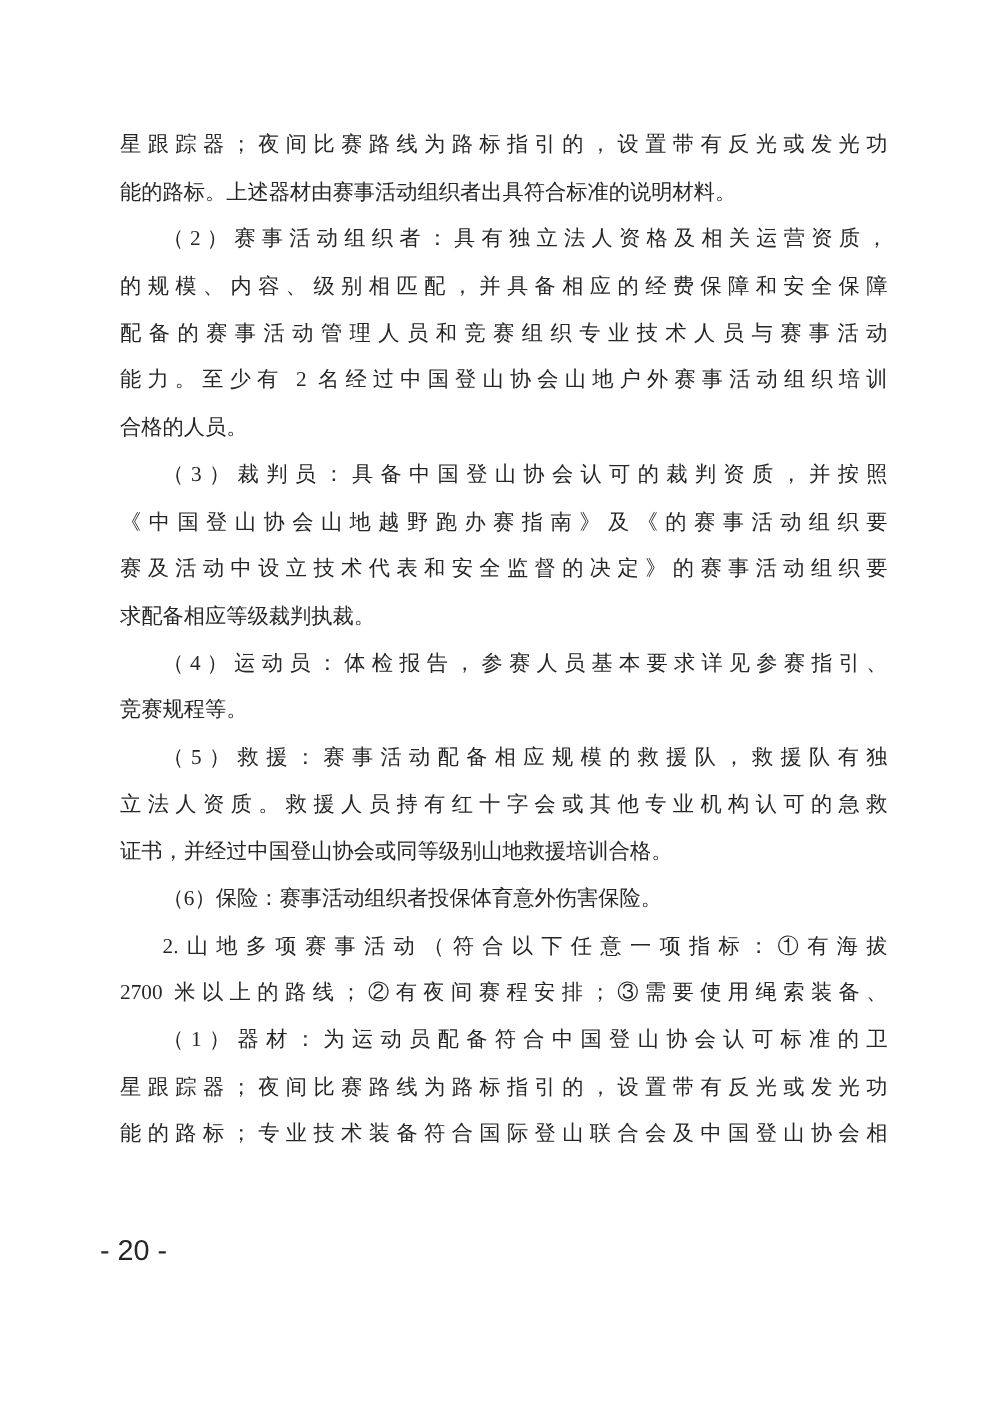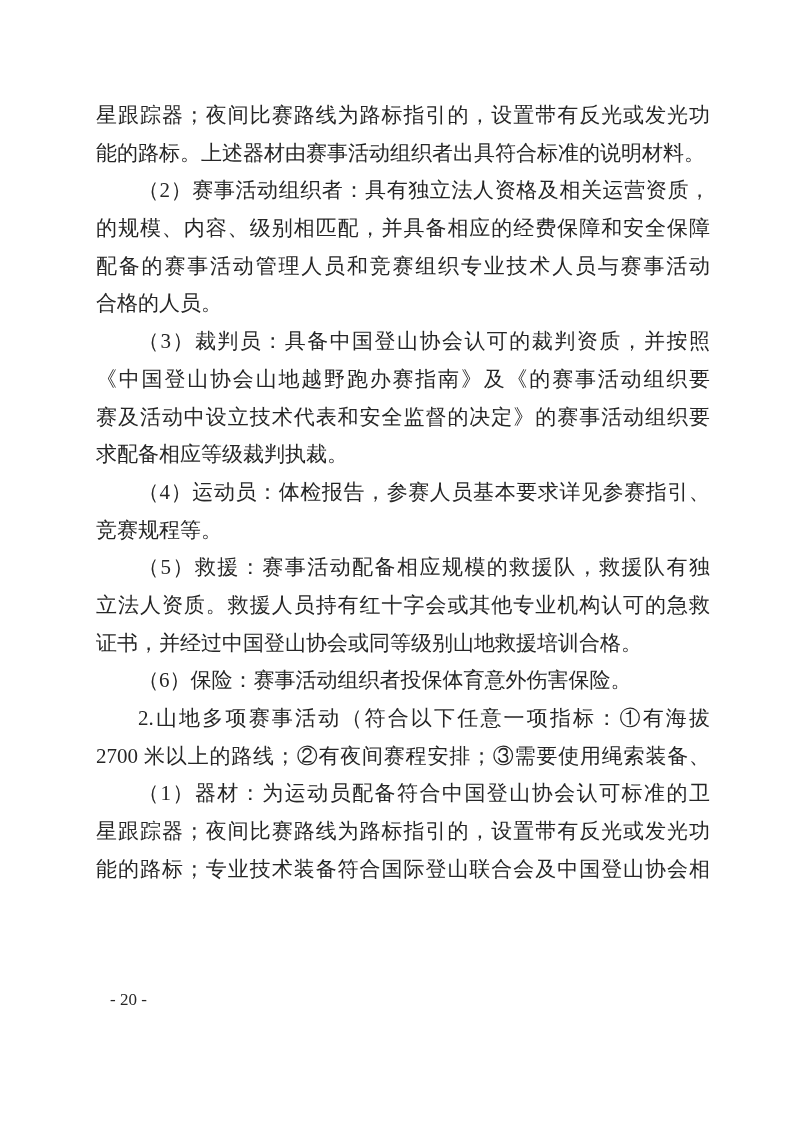--- a/index.html
+++ b/index.html
@@ -22,54 +22,55 @@
   }
   .content {
     position: absolute;
     left: 96px;
     top: 97px;
     width: 614px;
   }
   .line {
     height: 37.7px;
     line-height: 37.7px;
-    font-size: 21px;
+    font-size: 17px;
     color: var(--text-color);
     text-align: justify;
     text-align-last: left;
     text-justify: inter-ideograph;
     white-space: normal;
     overflow: hidden;
   }
   .line.fill {
     text-align-last: justify;
   }
   .line.indent {
     text-indent: 2em;
   }
   .footer {
     position: absolute;
-    left: 110px;
+    left: 80px;
     top: 989px;
-    font-family: Liberation Serif, serif;
-    font-size: 17px;
+    font-family: Liberation Sans, sans-serif;
+    font-size: 23px;
     line-height: 22px;
     color: var(--text-color);
   }
 </style>
 </head>
 <body>
 
 <div class="page">
   <main class="content">
       <div class="line fill">星跟踪器；夜间比赛路线为路标指引的，设置带有反光或发光功</div>
       <div class="line">能的路标。上述器材由赛事活动组织者出具符合标准的说明材料。</div>
       <div class="line indent fill">（2）赛事活动组织者：具有独立法人资格及相关运营资质，</div>
       <div class="line fill">的规模、内容、级别相匹配，并具备相应的经费保障和安全保障</div>
       <div class="line fill">配备的赛事活动管理人员和竞赛组织专业技术人员与赛事活动</div>
+      <div class="line fill">能力。至少有 2 名经过中国登山协会山地户外赛事活动组织培训</div>
       <div class="line">合格的人员。</div>
       <div class="line indent fill">（3）裁判员：具备中国登山协会认可的裁判资质，并按照</div>
       <div class="line fill">《中国登山协会山地越野跑办赛指南》及《的赛事活动组织要</div>
       <div class="line fill">赛及活动中设立技术代表和安全监督的决定》的赛事活动组织要</div>
       <div class="line">求配备相应等级裁判执裁。</div>
       <div class="line indent fill">（4）运动员：体检报告，参赛人员基本要求详见参赛指引、</div>
       <div class="line">竞赛规程等。</div>
       <div class="line indent fill">（5）救援：赛事活动配备相应规模的救援队，救援队有独</div>
       <div class="line fill">立法人资质。救援人员持有红十字会或其他专业机构认可的急救</div>
       <div class="line">证书，并经过中国登山协会或同等级别山地救援培训合格。</div>

